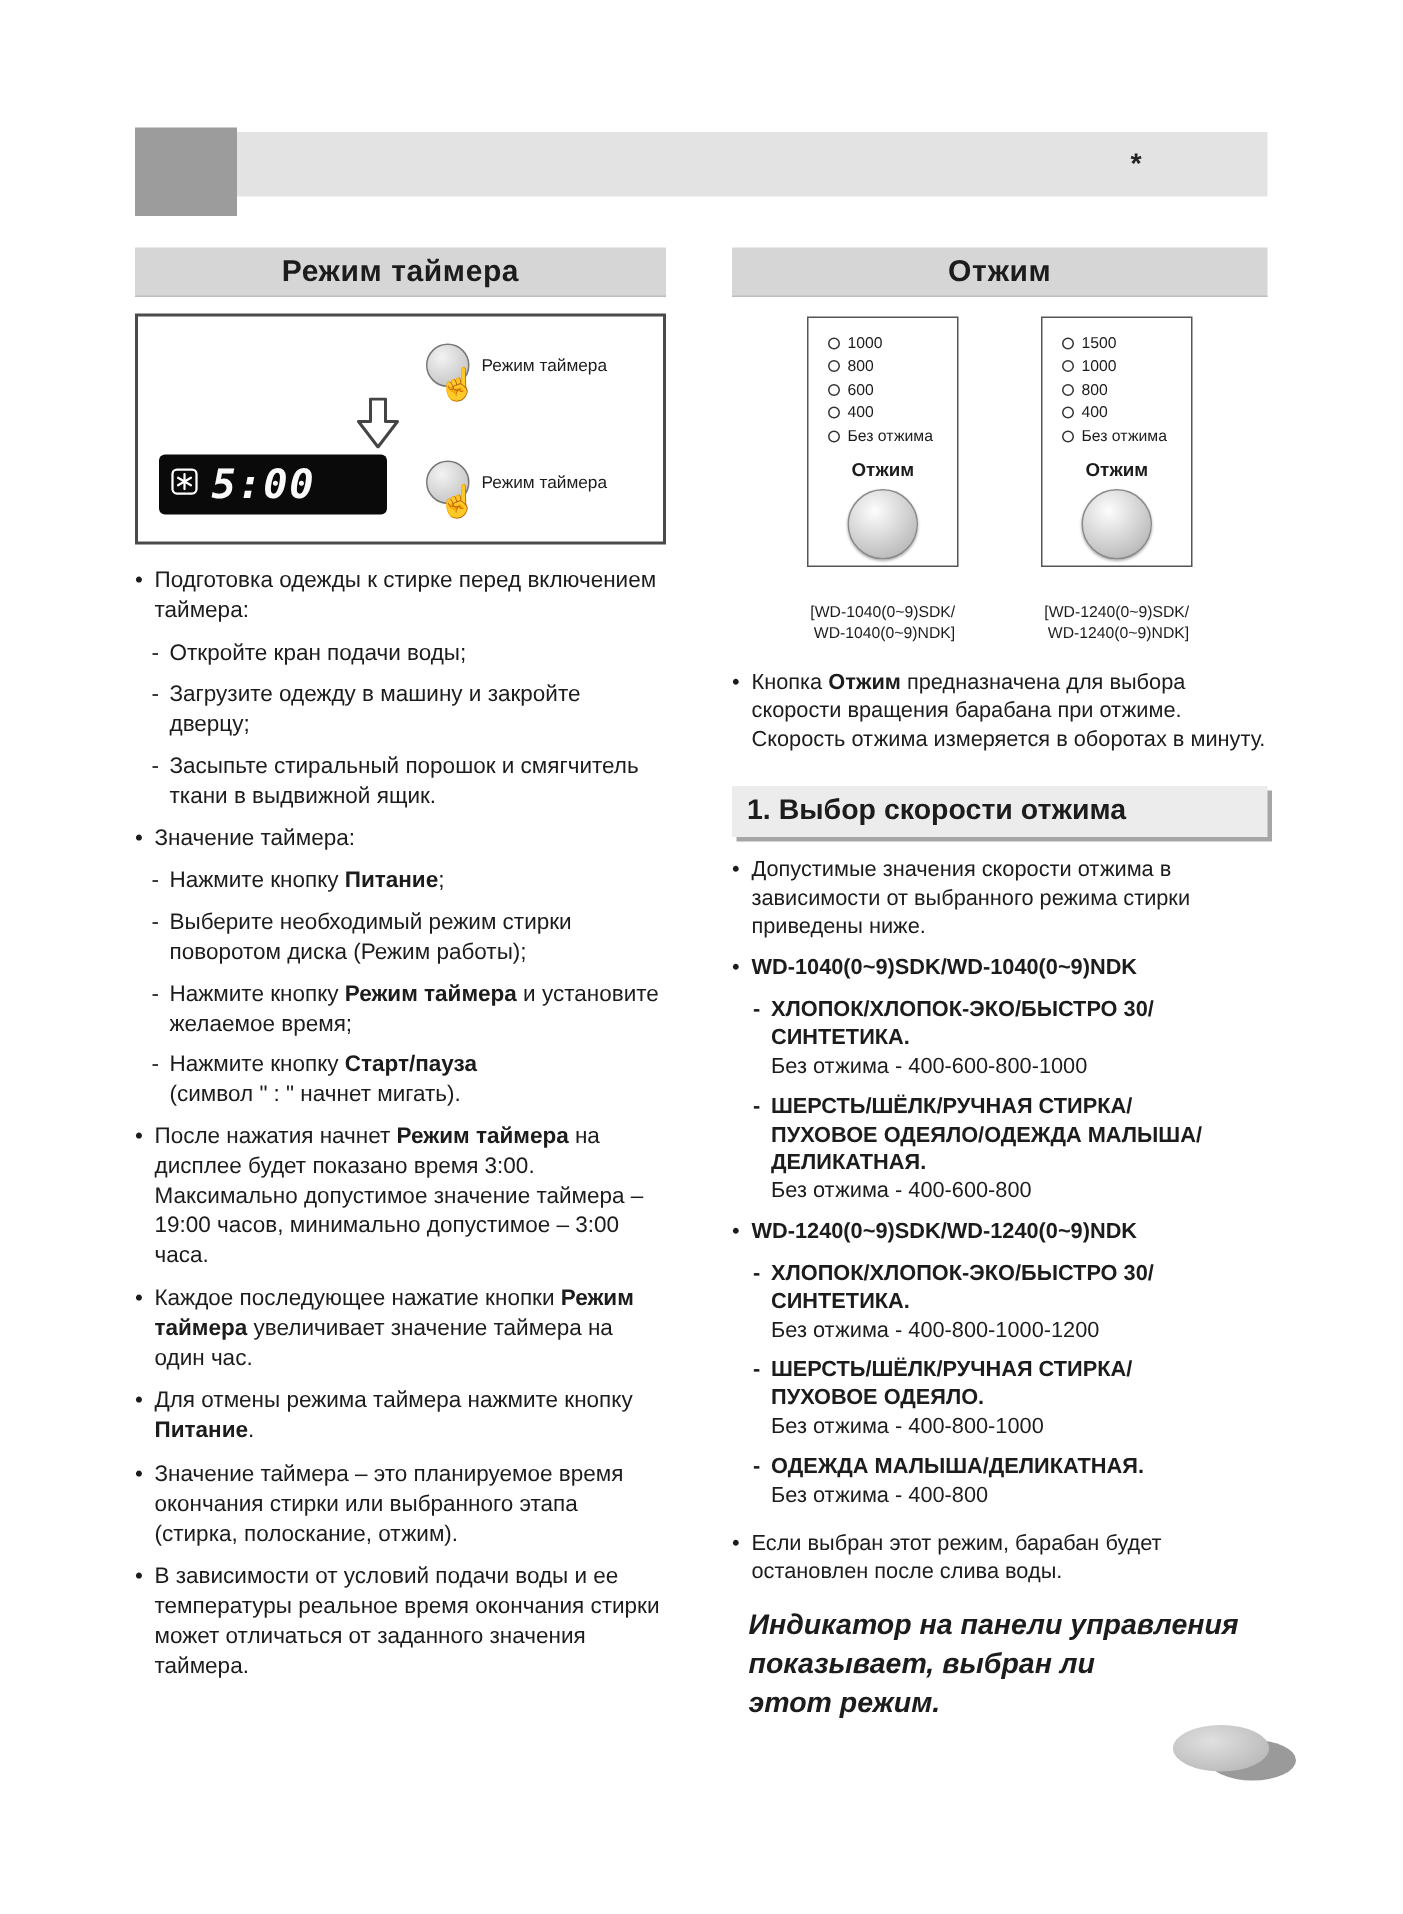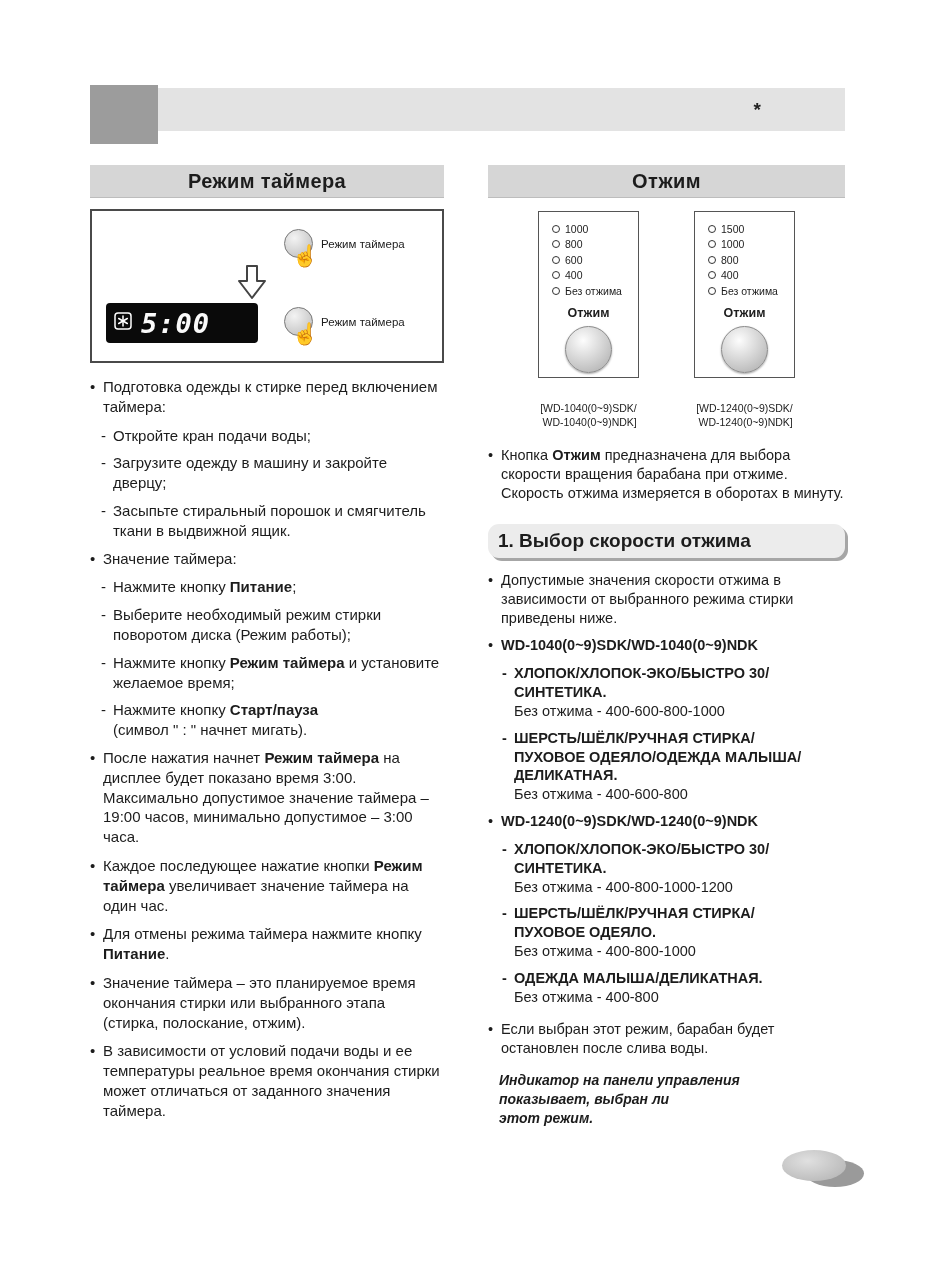--- a/index.html
+++ b/index.html
@@ -48,25 +48,25 @@
   .radio-row{display:flex;align-items:center;gap:5px;padding-left:13px;height:15.5px;}
   .radio{width:8px;height:8px;border:1px solid #333;border-radius:50%;background:#fff;flex:none;box-sizing:border-box;}
   .radio-label{font-size:10.5px;white-space:nowrap;}
   .panel-btn-label{text-align:center;font-weight:bold;font-size:12.5px;margin-top:7px;}
   .panel-btn{width:45px;height:45px;border-radius:50%;margin:6px auto 0;border:1px solid #8a8a8a;
              background:radial-gradient(circle at 38% 30%,#fdfdfd,#cfcfcf 55%,#a8a8a8);
              box-shadow:0 1px 2px rgba(0,0,0,.35);}
   .caption{margin-top:24px;font-size:10.5px;line-height:1.3;text-align:right;white-space:pre-line;}
   .intro{margin-top:17px;}
   .sec-hdr{margin-top:21px;height:34px;background:#ececec;box-shadow:3px 3px 0 #a6a6a6;
-           font-size:19px;font-weight:bold;line-height:34px;padding-left:10px;box-sizing:border-box;border-radius:11px;}
+           font-size:19px;font-weight:bold;line-height:34px;padding-left:10px;box-sizing:border-box;}
   .sec-body{margin-top:13px;}
   .sub2{margin-left:14px;margin-bottom:8px;}
   .sub2 .mk{width:12px;font-weight:bold;}
-  .note{margin-top:14px;margin-left:11px;font-weight:bold;font-style:italic;font-size:14px;
+  .note{margin-top:14px;margin-left:11px;font-weight:bold;font-style:italic;font-size:19px;
         line-height:1.35;white-space:pre-line;}
 
   
   .orn-b{position:absolute;left:806px;top:1160px;width:58px;height:27px;border-radius:50%;background:#9a9a9a;}
   .orn-a{position:absolute;left:782px;top:1150px;width:64px;height:31px;border-radius:50%;
          background:radial-gradient(ellipse at 40% 35%,#e0e0e0,#b0b0b0);}
 </style>
 </head>
 <body>
 

